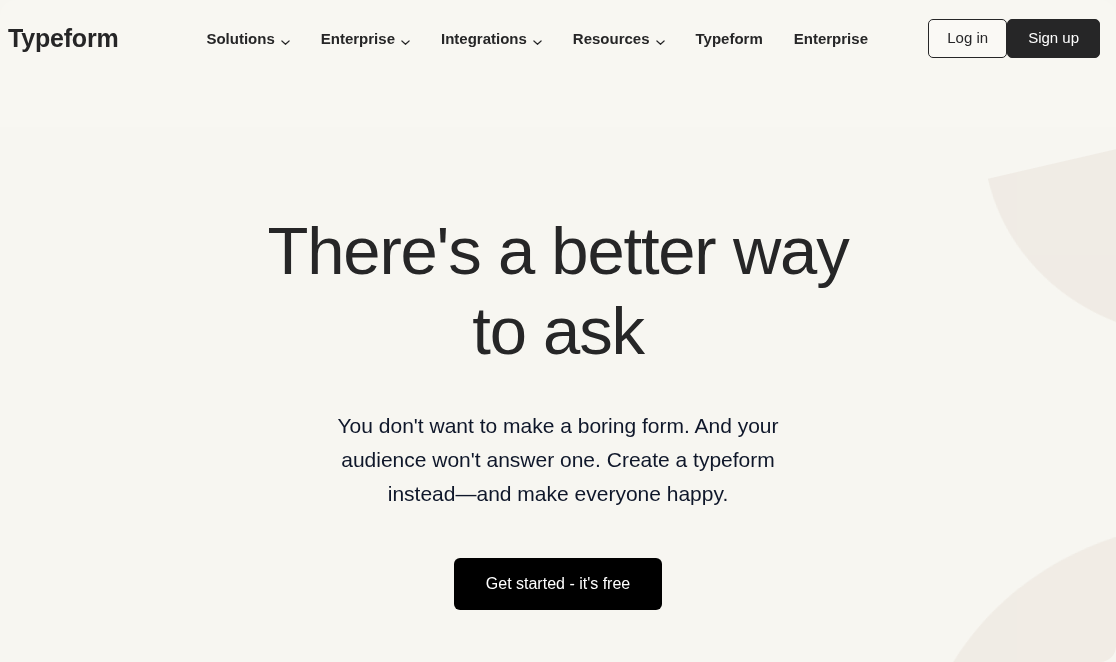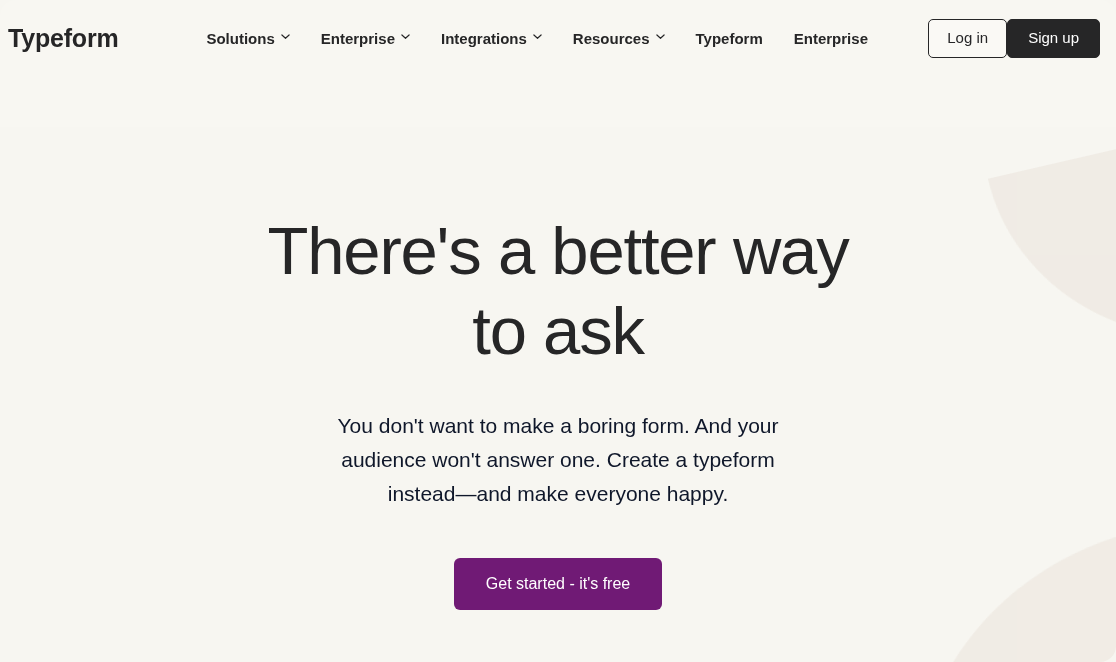--- a/index.html
+++ b/index.html
@@ -93,21 +93,21 @@
 
   .nav {
     display: flex;
     align-items: center;
     gap: 31px;
     margin-left: 88px;
   }
 
   .nav-item {
     display: inline-flex;
-    align-items: flex-start;
+    align-items: flex-end;
     gap: 6px;
     font-size: 15px;
     font-weight: 600;
     color: #262627;
     line-height: 1;
     white-space: nowrap;
     cursor: pointer;
     padding: 6px 0;
   }
 
@@ -188,21 +188,21 @@
     margin-top: 47px;
     display: flex;
     justify-content: center;
   }
 
   .btn-cta {
     font-family: "Liberation Sans", sans-serif;
     font-size: 16px;
     font-weight: 400;
     color: #ffffff;
-    background: #701a75;
+    background: #000000;
     border: none;
     border-radius: 6px;
     height: 52px;
     padding: 0 32px;
     cursor: pointer;
     white-space: nowrap;
   }
 </style>
 </head>
 <body>

